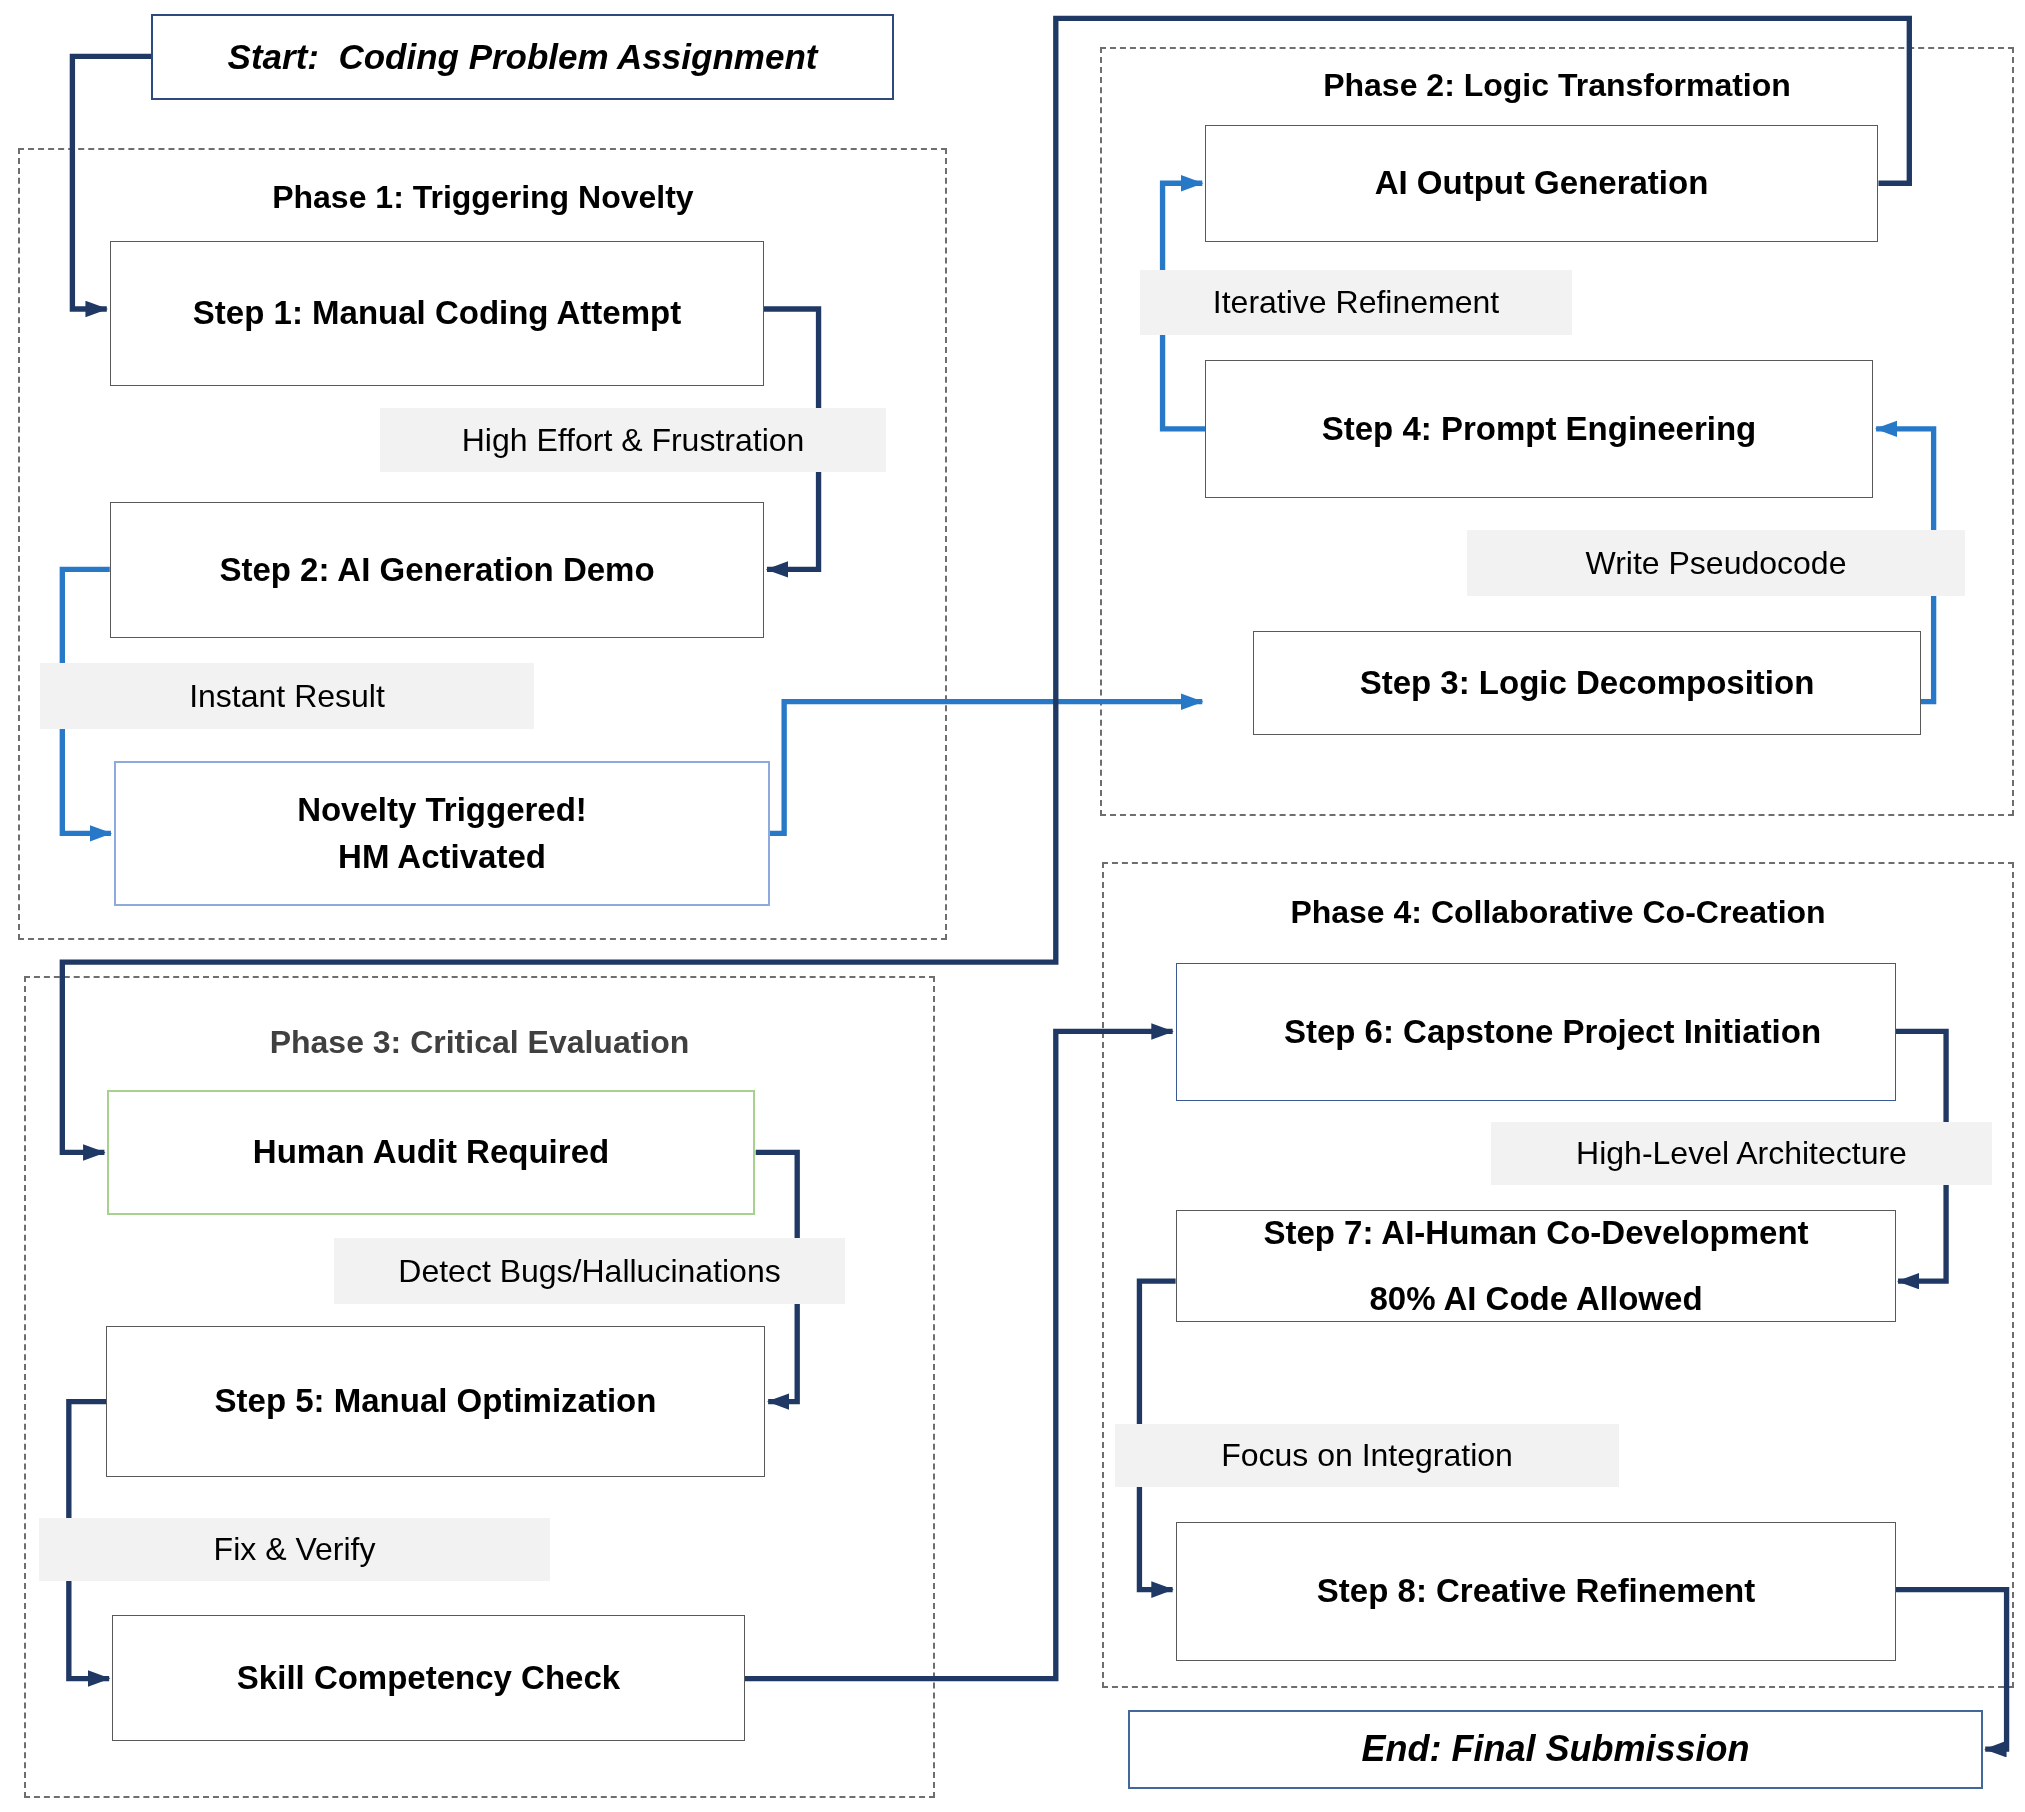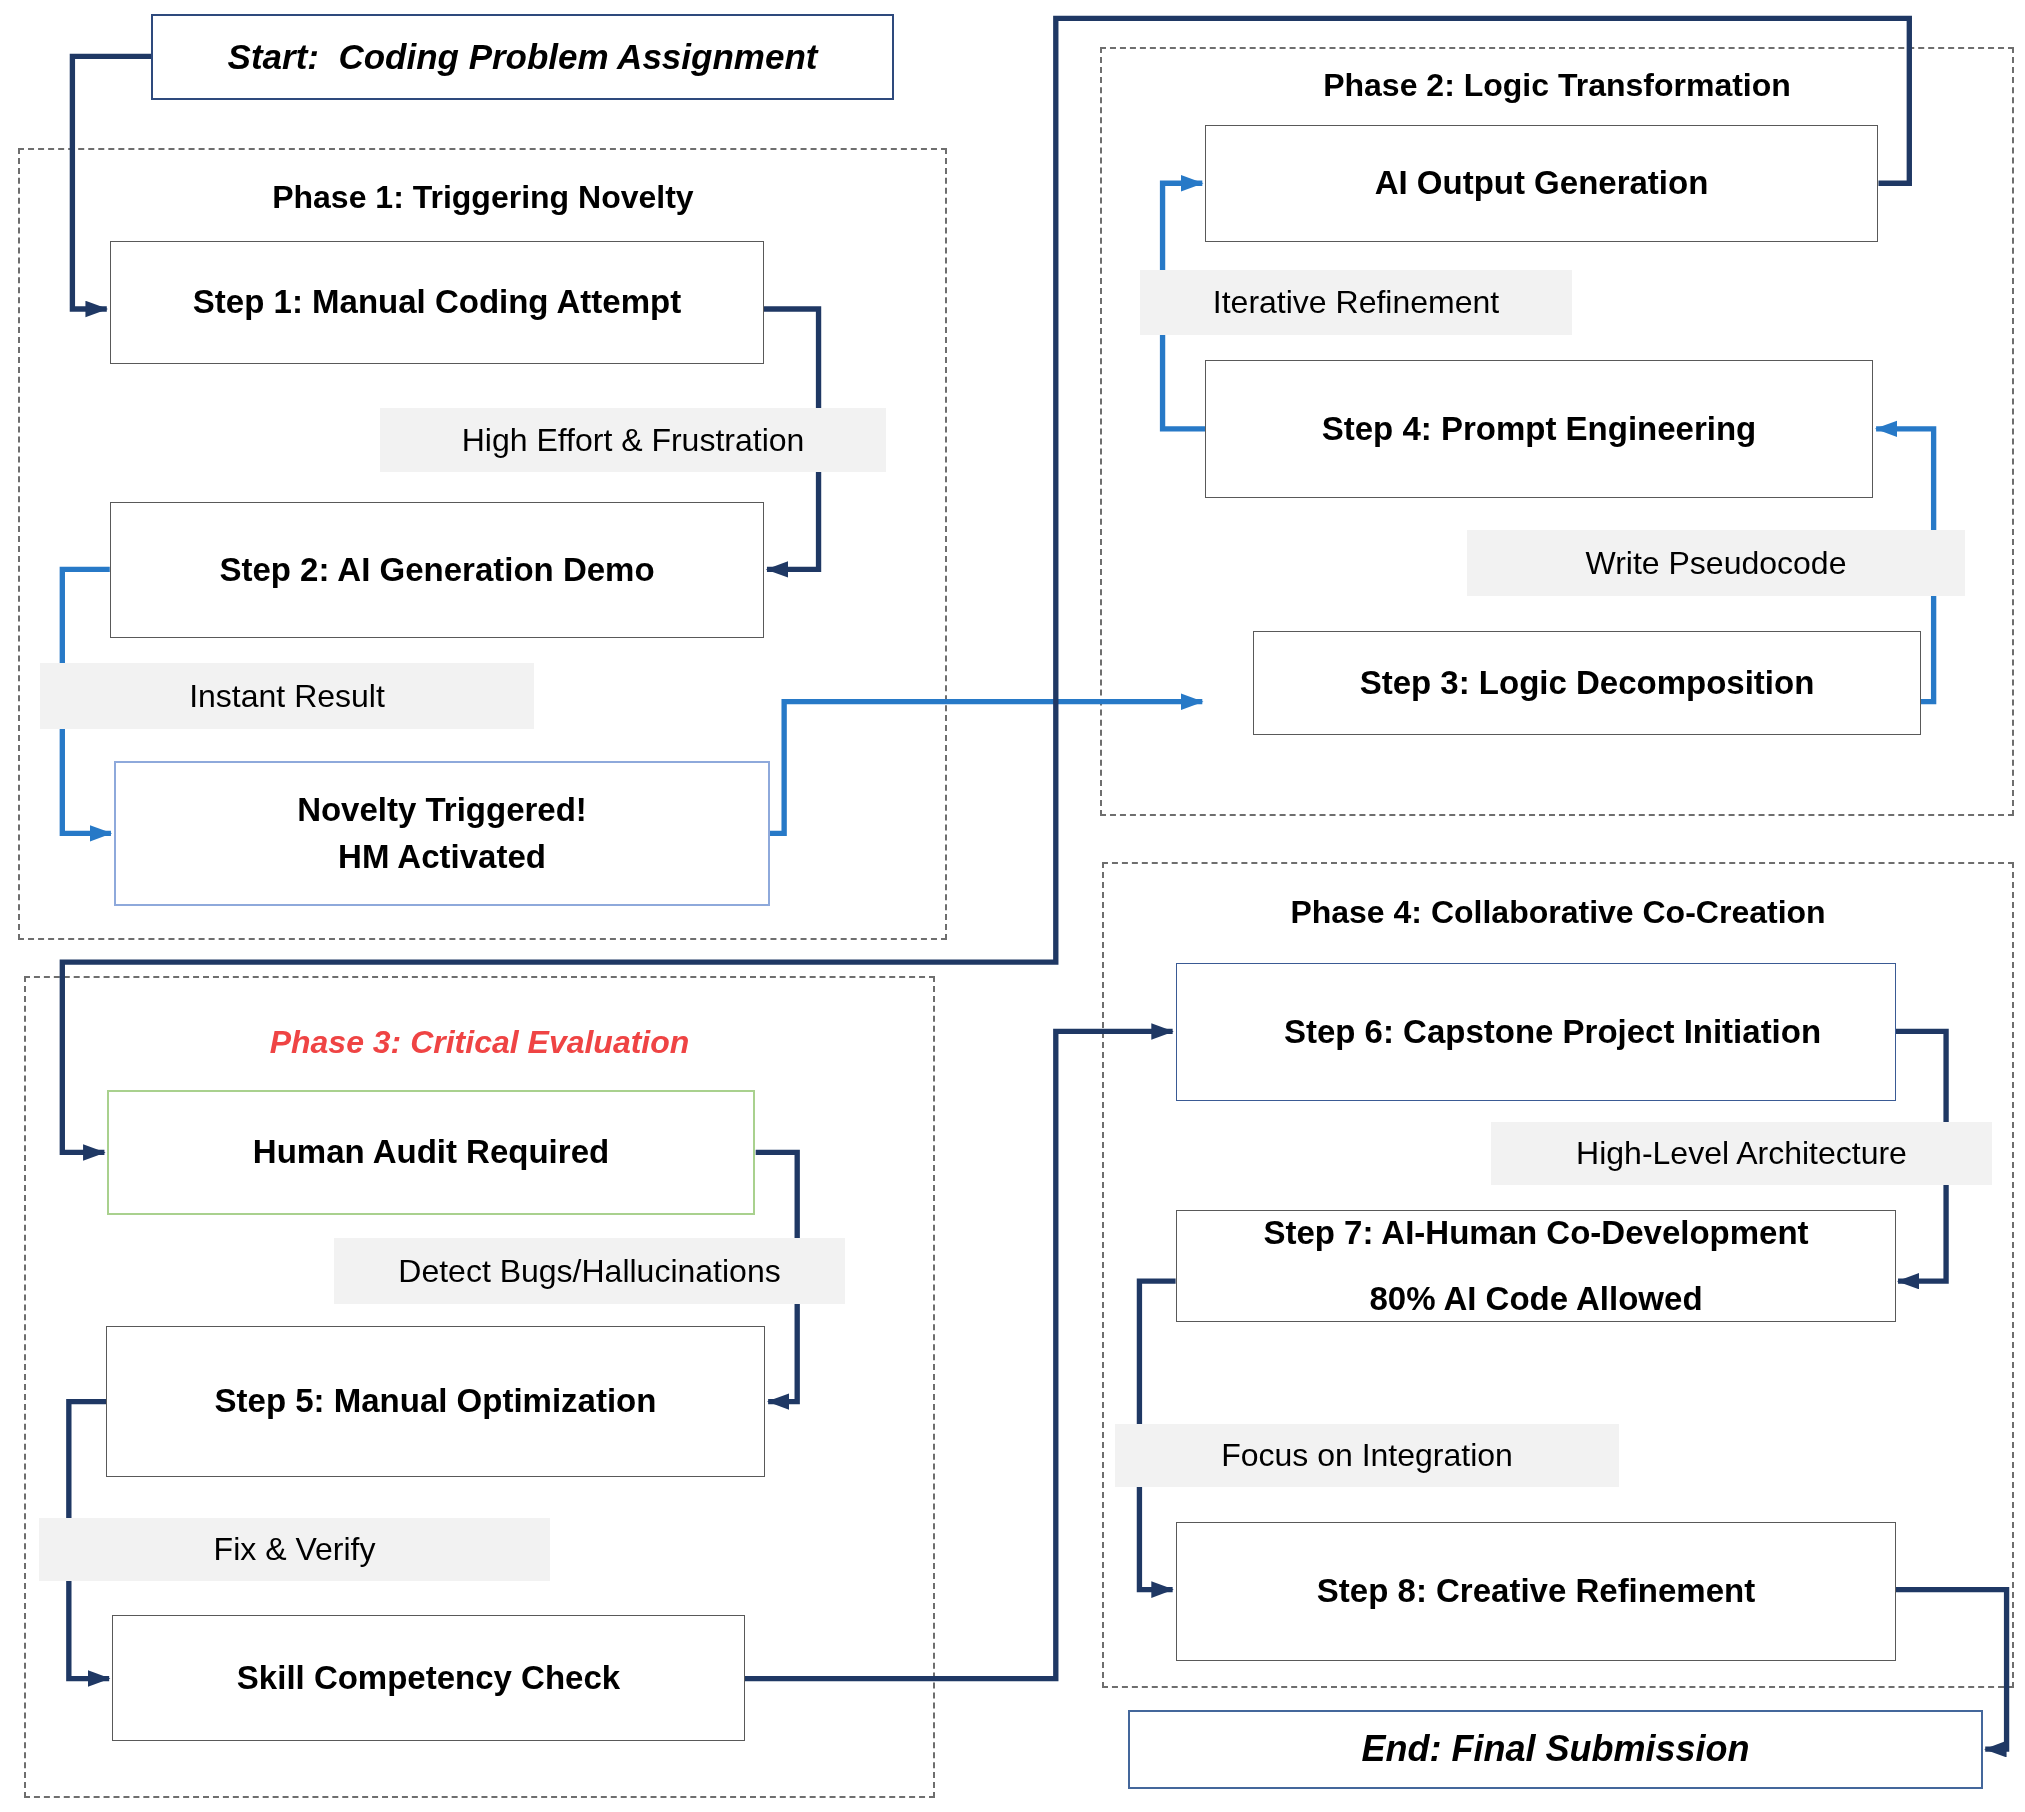--- a/index.html
+++ b/index.html
@@ -38,39 +38,39 @@
     justify-content:center;
     text-align:center;
     font-size:33px;
     line-height:1.4;
     z-index:2;
     white-space:pre-wrap;
     font-weight:bold;
   }
   .node.startend{font-weight:bold;font-size:35px;font-style:italic;}
   #n-start{left:151px;top:13.6px;width:743px;height:86px;border:2.4px solid #2e4a7d;}
-  #n-step1{left:110px;top:241px;width:654px;height:123px;}
+  #n-step1{left:110px;top:241px;width:654px;height:145px;}
   #n-step2{left:110px;top:502px;width:654px;height:136px;}
   #n-novelty{left:114px;top:761px;width:656px;height:145px;border:2.4px solid #8ea9db;}
   #n-aioutput{left:1205px;top:125px;width:673px;height:117px;}
   #n-step4{left:1205px;top:360px;width:668px;height:138px;}
   #n-step3{left:1205px;top:631px;width:668px;height:104px;margin-left:48px;}
   #n-humanaudit{left:107px;top:1090px;width:648px;height:125px;border:2.4px solid #a9d18e;}
   #n-step5{left:106px;top:1326px;width:659px;height:151px;}
   #n-skill{left:112px;top:1615px;width:633px;height:126px;}
   #n-step6{left:1176px;top:963px;width:720px;height:138px;border:1.8px solid #3a5a94;padding-left:33px;}
   #n-step7{left:1176px;top:1210px;width:720px;height:112px;gap:20px;}
   #n-step8{left:1176px;top:1522px;width:720px;height:139px;}
   #n-end{left:1128px;top:1710px;width:855px;height:79px;border:2.4px solid #44679b;font-size:36px;}
   #phase1{left:18.4px;top:148px;width:929px;height:792px;}
   #phase1 .phase-title{top:28.5px;}
   #phase2{left:1100px;top:47px;width:914px;height:769px;}
   #phase2 .phase-title{top:18px;}
   #phase3{left:24px;top:976px;width:911px;height:822px;}
-  #phase3 .phase-title{top:46px;color:#ef4444;font-style:italic;}
+  #phase3 .phase-title{top:46px;color:#404040;}
   #phase4{left:1102px;top:862px;width:912px;height:826px;}
   #phase4 .phase-title{top:30px;}
   .edge-label{
     position:absolute;
     background:#f2f2f2;
     display:flex;align-items:center;justify-content:center;
     font-size:32px;
     white-space:nowrap;
     z-index:2;
   }

